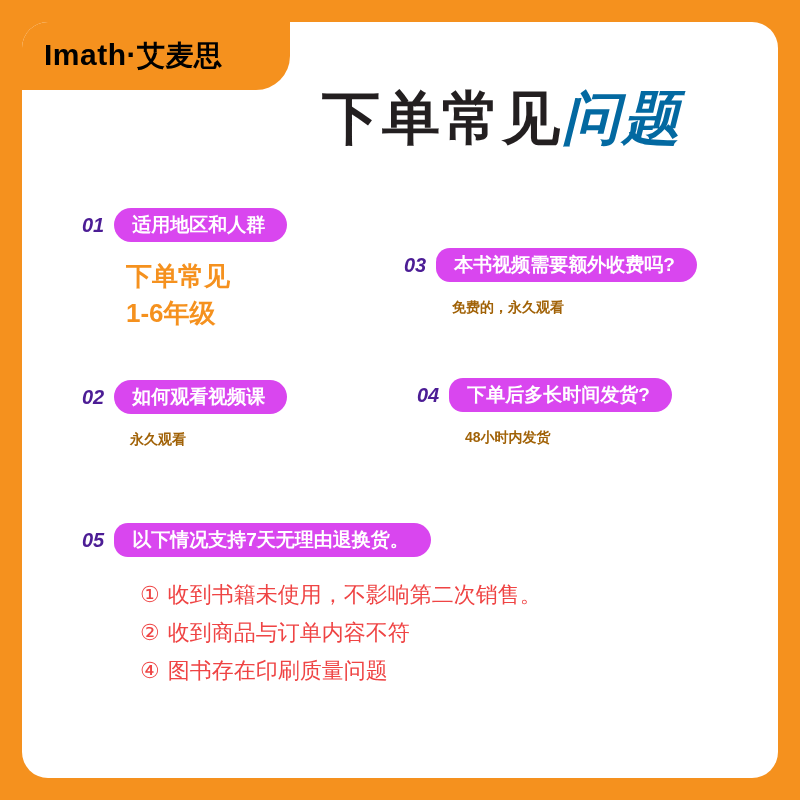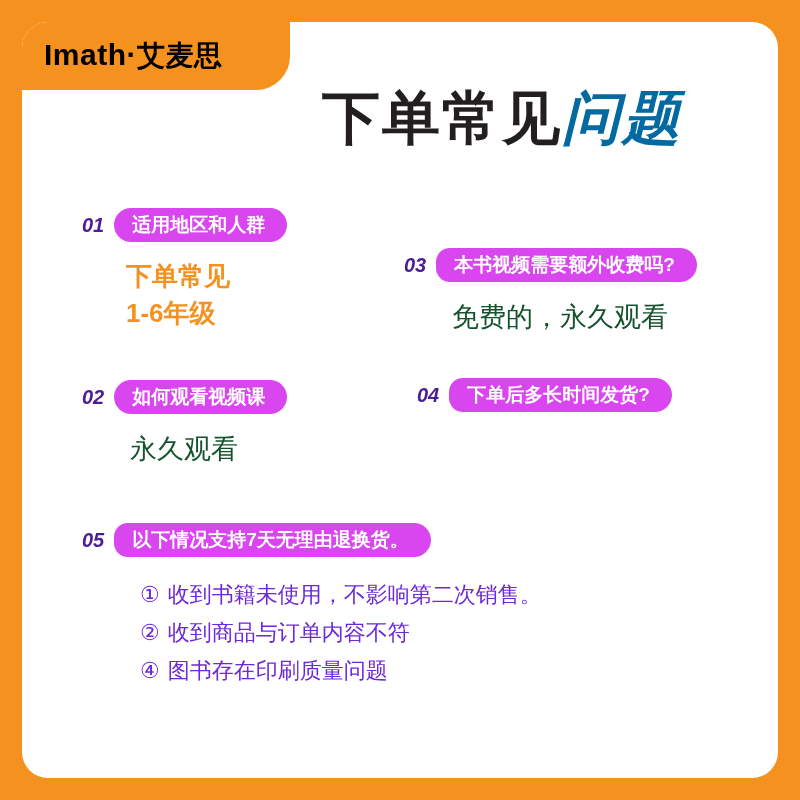--- a/index.html
+++ b/index.html
@@ -103,44 +103,45 @@
     padding: 7px 22px 8px 18px;
     white-space: nowrap;
     line-height: 1;
     position: relative;
   }
   .qpill.skew {
     border-radius: 18px 22px 22px 18px;
   }
 
   .answer {
-    color: #14532d;
-    font-size: 27px;
+    color: #a16207;
+    font-size: 14px;
     margin-top: 14px;
     margin-left: 48px;
     line-height: 1.5;
     white-space: nowrap;
+    font-weight: bold;
   }
   .answer.big {
     color: #f5911e;
     font-size: 26px;
     font-weight: bold;
     line-height: 1.35;
     margin-left: 44px;
     margin-top: 16px;
   }
 
   .list {
     margin: 18px 0 0 58px;
     padding: 0;
     list-style: none;
   }
   .list li {
     font-size: 22px;
-    color: #6d28d9;
+    color: #ef4444;
     line-height: 1.72;
     white-space: nowrap;
   }
   .list li .mark {
     margin-right: 8px;
   }
 </style>
 </head>
 <body>
 
@@ -180,20 +181,21 @@
         <div class="qpill">如何观看视频课</div>
       </div>
       <div class="answer">永久观看</div>
     </div>
 
     <div class="faq-item" style="left:395px; top:355px;">
       <div class="qrow">
         <div class="qnum">04</div>
         <div class="qpill skew">下单后多长时间发货?</div>
       </div>
+      <div class="answer">48小时内发货</div>
     </div>
 
     <div class="faq-item" style="left:60px; top:500px;">
       <div class="qrow">
         <div class="qnum">05</div>
         <div class="qpill skew">以下情况支持7天无理由退换货。</div>
       </div>
       <ul class="list">
         <li><span class="mark">①</span><span>收到书籍未使用，不影响第二次销售。</span></li>
         <li><span class="mark">②</span><span>收到商品与订单内容不符</span></li>

